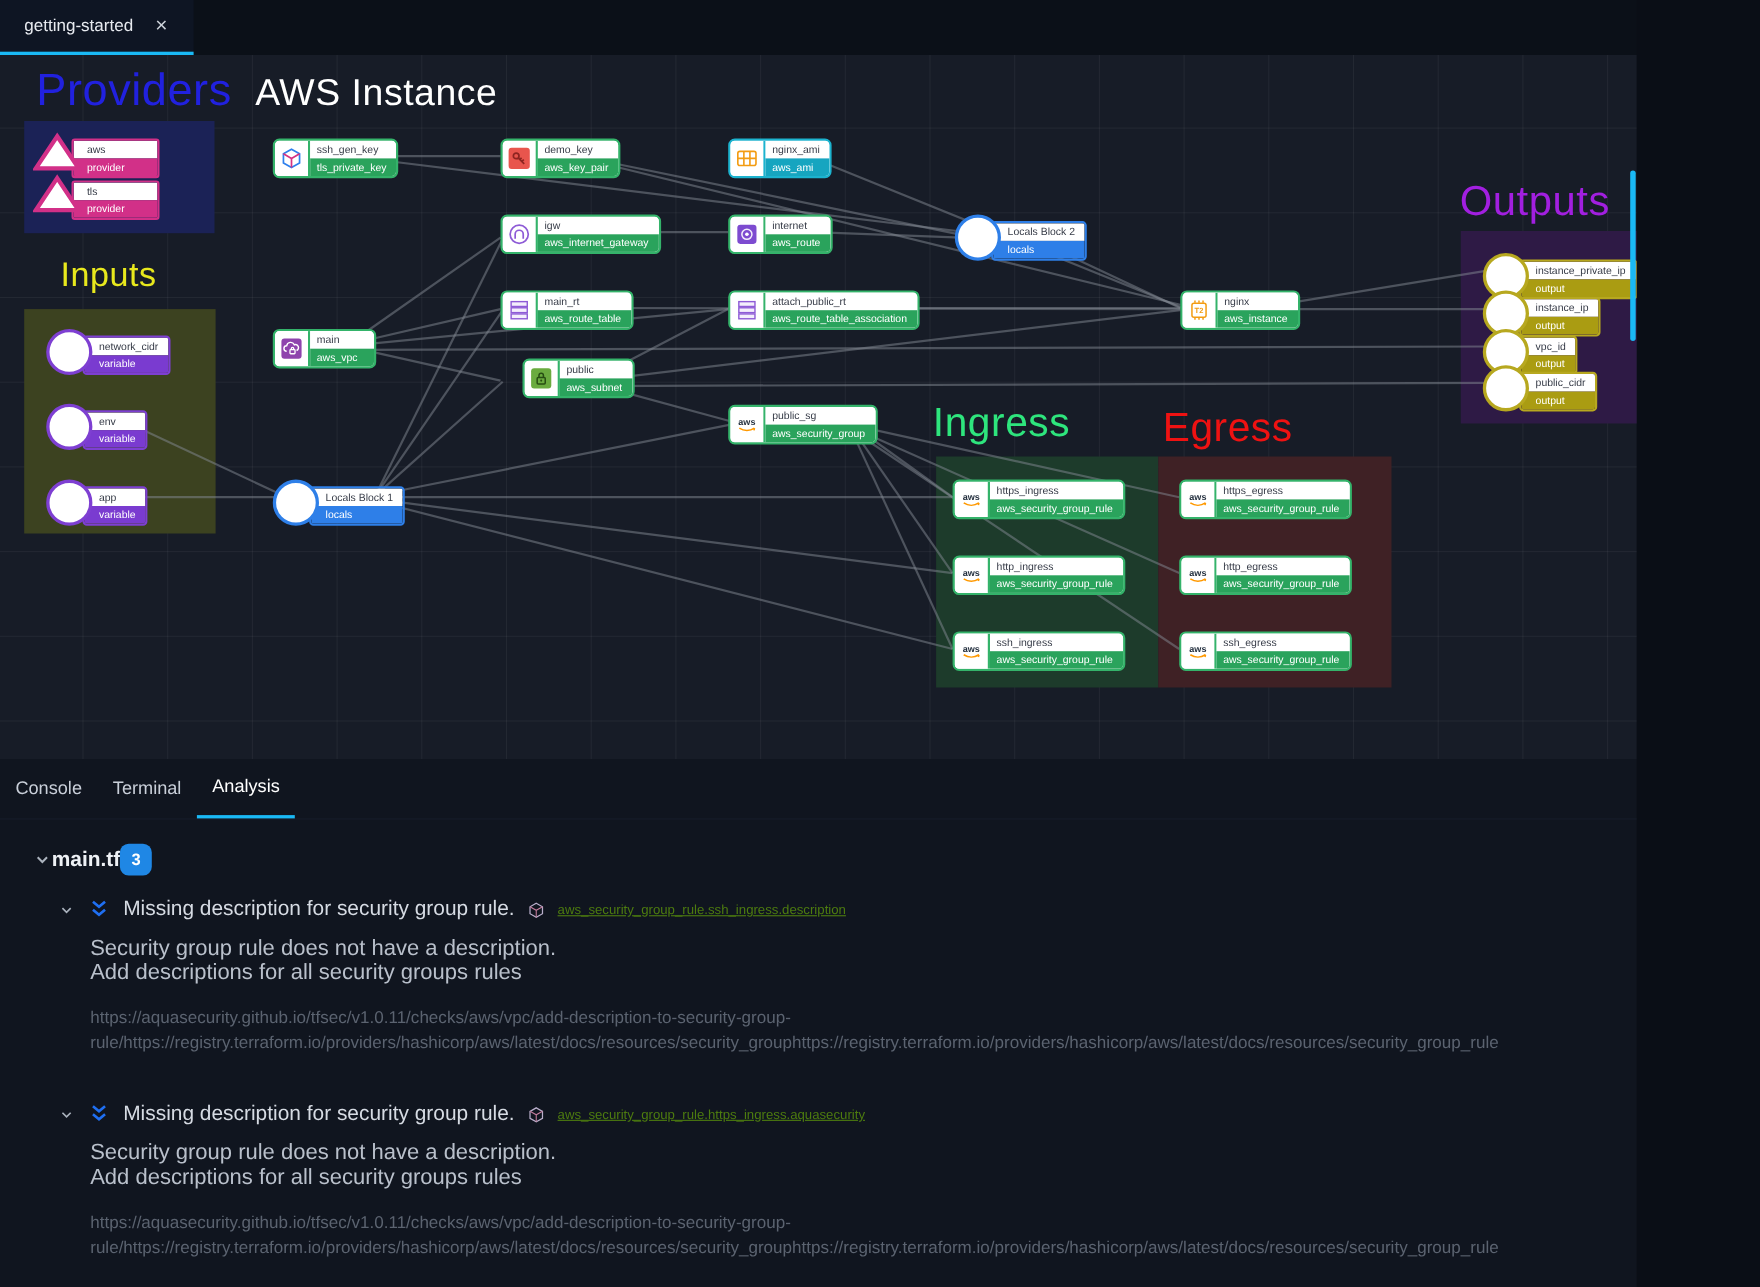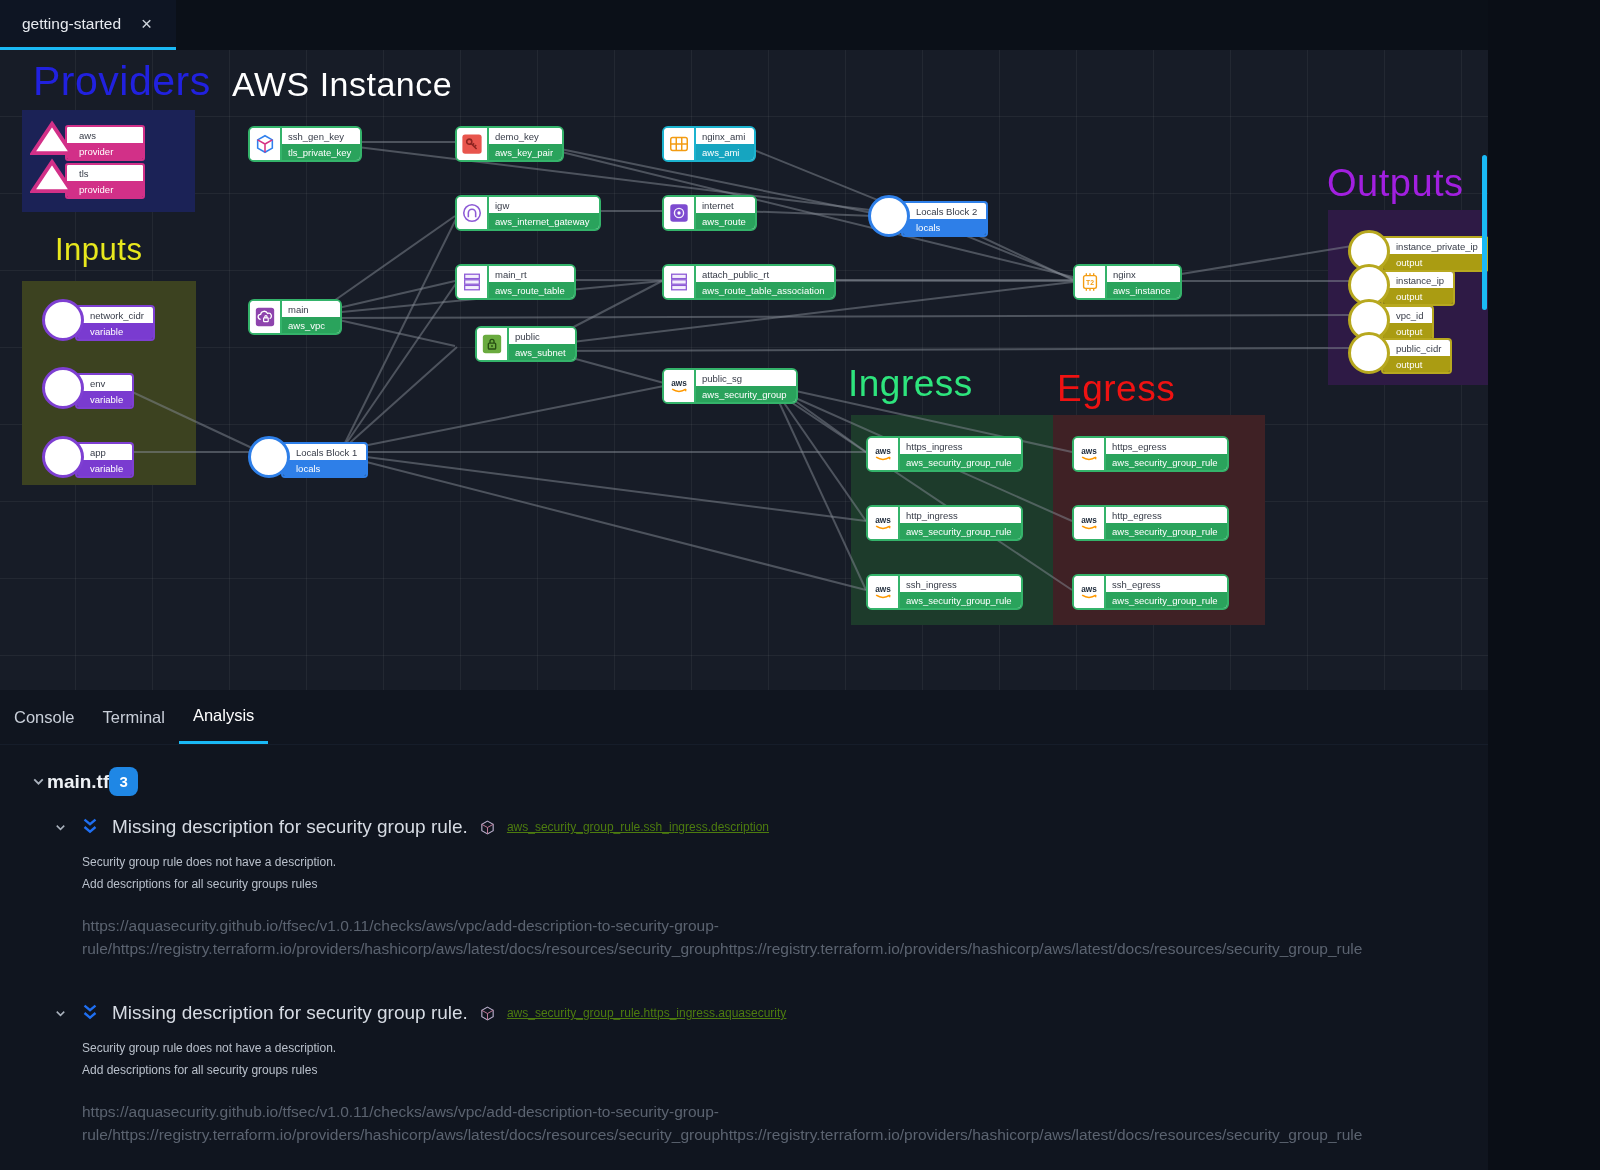--- a/index.html
+++ b/index.html
@@ -53,21 +53,21 @@
   .panel-body{padding:22px 30px 0 30px;}
   .file-row{display:flex;align-items:center;}
   .file-name{font-size:19px;font-weight:bold;color:#eef1f5;}
   .badge{min-width:29px;height:29px;border-radius:8px;background:#1f87e5;color:#fff;
       font-size:15px;font-weight:bold;display:flex;align-items:center;justify-content:center;}
   .issue{margin-left:23px;margin-top:20px;}
   .issue + .issue{margin-top:42px;}
   .issue-head{display:flex;align-items:center;gap:11px;}
   .issue-summary{font-size:19px;color:#d6dbe3;}
   .issue-link{font-size:12px;color:#4d7c0f;text-decoration:underline;cursor:pointer;}
-  .issue-body{margin:13px 0 0 29px;font-size:12px;line-height:22px;color:#b9c0cb;}
+  .issue-body{margin:13px 0 0 29px;font-size:20px;line-height:22px;color:#b9c0cb;}
   .issue-url{margin:19px 0 0 29px;font-size:15.5px;line-height:23px;color:#5b6370;width:1490px;}
   .chev{flex:none;}
 </style>
 </head>
 <body>
 
 <div class="app">
 
   <header class="tabbar">
     <div class="editor-tab">

